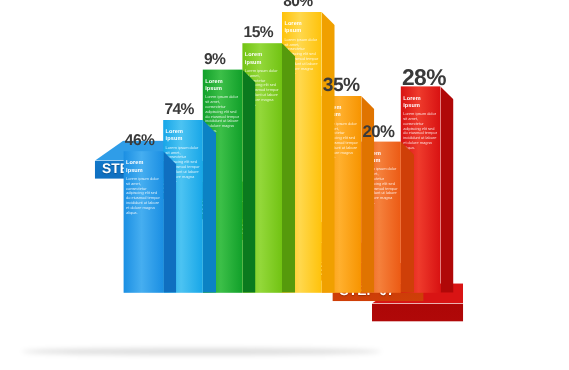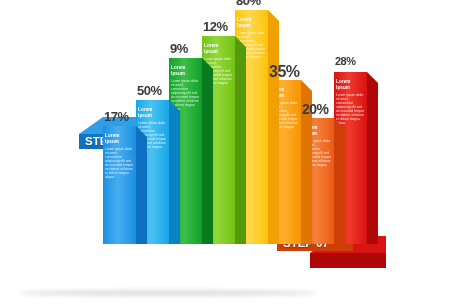--- a/index.html
+++ b/index.html
@@ -38,48 +38,48 @@
     </div>
   <div id="columns">
       <div class="col" style="left: 103px; top: 126px; width: 33px; height: 118px; z-index: 20;">
         <div class="colside" style="left: 33px; width: 11px; background: rgb(15, 111, 192); clip-path: polygon(0px 0px, 100% 11px, 100% 100%, 0px calc(100% + 0px));"></div>
         <div class="colface" style="background: linear-gradient(90deg, rgb(27, 143, 227) 0%, rgb(70, 174, 240) 45%, rgb(27, 143, 227) 100%);"></div>
         <div class="tbox" style="top: 7px;">
           <div class="th">Lorem Ipsum</div>
           <div class="tb">Lorem ipsum dolor sit amet, consectetur adipiscing elit sed do eiusmod tempor incididunt ut labore et dolore magna aliqua.</div>
         </div>
       </div>
-      <div class="pct" style="left: 104px; top: 109px; width: 44px; font-size: 13px; text-align: left; z-index: 40;">17%</div>
+      <div class="pct" style="left: 104px; top: 109px; width: 44px; font-size: 13px; text-align: left; z-index: 40;">46%</div>
       <div class="col" style="left: 136px; top: 100px; width: 33px; height: 144px; z-index: 19;">
         <div class="colside" style="left: 33px; width: 11px; background: rgb(11, 130, 196); clip-path: polygon(0px 0px, 100% 11px, 100% 100%, 0px calc(100% + 0px));"></div>
         <div class="colface" style="background: linear-gradient(90deg, rgb(23, 166, 232) 0%, rgb(76, 195, 242) 45%, rgb(23, 166, 232) 100%);"></div>
         <div class="tbox" style="top: 7px;">
           <div class="th">Lorem Ipsum</div>
           <div class="tb">Lorem ipsum dolor sit amet, consectetur adipiscing elit sed do eiusmod tempor incididunt ut labore et dolore magna aliqua.</div>
         </div>
       </div>
-      <div class="pct" style="left: 137px; top: 83px; width: 44px; font-size: 13px; text-align: left; z-index: 40;">50%</div>
+      <div class="pct" style="left: 137px; top: 83px; width: 44px; font-size: 13px; text-align: left; z-index: 40;">74%</div>
       <div class="col" style="left: 169px; top: 58px; width: 33px; height: 186px; z-index: 18;">
         <div class="colside" style="left: 33px; width: 11px; background: rgb(10, 122, 30); clip-path: polygon(0px 0px, 100% 11px, 100% 100%, 0px calc(100% + 0px));"></div>
         <div class="colface" style="background: linear-gradient(90deg, rgb(17, 160, 42) 0%, rgb(60, 191, 72) 45%, rgb(17, 160, 42) 100%);"></div>
         <div class="tbox" style="top: 7px;">
           <div class="th">Lorem Ipsum</div>
           <div class="tb">Lorem ipsum dolor sit amet, consectetur adipiscing elit sed do eiusmod tempor incididunt ut labore et dolore magna aliqua.</div>
         </div>
       </div>
       <div class="pct" style="left: 170px; top: 41px; width: 44px; font-size: 13px; text-align: left; z-index: 40;">9%</div>
       <div class="col" style="left: 202px; top: 36px; width: 33px; height: 208px; z-index: 17;">
         <div class="colside" style="left: 33px; width: 11px; background: rgb(86, 154, 12); clip-path: polygon(0px 0px, 100% 11px, 100% 100%, 0px calc(100% + 0px));"></div>
         <div class="colface" style="background: linear-gradient(90deg, rgb(114, 195, 19) 0%, rgb(147, 216, 58) 45%, rgb(114, 195, 19) 100%);"></div>
         <div class="tbox" style="top: 7px;">
           <div class="th">Lorem Ipsum</div>
           <div class="tb">Lorem ipsum dolor sit amet, consectetur adipiscing elit sed do eiusmod tempor incididunt ut labore et dolore magna aliqua.</div>
         </div>
       </div>
-      <div class="pct" style="left: 203px; top: 19px; width: 44px; font-size: 13px; text-align: left; z-index: 40;">12%</div>
+      <div class="pct" style="left: 203px; top: 19px; width: 44px; font-size: 13px; text-align: left; z-index: 40;">15%</div>
       <div class="col" style="left: 235px; top: 10px; width: 33px; height: 234px; z-index: 16;">
         <div class="colside" style="left: 33px; width: 11px; background: rgb(240, 160, 0); clip-path: polygon(0px 0px, 100% 11px, 100% 100%, 0px calc(100% + 0px));"></div>
         <div class="colface" style="background: linear-gradient(90deg, rgb(255, 194, 10) 0%, rgb(255, 216, 77) 45%, rgb(255, 194, 10) 100%);"></div>
         <div class="tbox" style="top: 7px;">
           <div class="th">Lorem Ipsum</div>
           <div class="tb">Lorem ipsum dolor sit amet, consectetur adipiscing elit sed do eiusmod tempor incididunt ut labore et dolore magna aliqua.</div>
         </div>
       </div>
       <div class="pct" style="left: 236px; top: -7px; width: 44px; font-size: 13px; text-align: left; z-index: 40;">80%</div>
       <div class="col" style="left: 268px; top: 80px; width: 33px; height: 164px; z-index: 15;">
@@ -101,21 +101,21 @@
       </div>
       <div class="pct" style="left: 302px; top: 101px; width: 44px; font-size: 14px; text-align: left; z-index: 40;">20%</div>
       <div class="col" style="left: 334px; top: 72px; width: 33px; height: 172px; z-index: 13;">
         <div class="colside" style="left: 33px; width: 11px; background: rgb(176, 8, 8); clip-path: polygon(0px 0px, 100% 11px, 100% 100%, 0px calc(100% + 0px));"></div>
         <div class="colface" style="background: linear-gradient(90deg, rgb(216, 18, 18) 0%, rgb(239, 59, 44) 45%, rgb(216, 18, 18) 100%);"></div>
         <div class="tbox" style="top: 7px;">
           <div class="th">Lorem Ipsum</div>
           <div class="tb">Lorem ipsum dolor sit amet, consectetur adipiscing elit sed do eiusmod tempor incididunt ut labore et dolore magna aliqua.</div>
         </div>
       </div>
-      <div class="pct" style="left: 335px; top: 55px; width: 44px; font-size: 11px; text-align: left; z-index: 40;">28%</div>
+      <div class="pct" style="left: 335px; top: 55px; width: 44px; font-size: 19px; text-align: left; z-index: 40;">28%</div>
     </div>
   <div id="ribbon">
       <div class="step" style="left: 79px; top: 117px; width: 76px; height: 26px; z-index: 10;">
         <div class="steptop" style="height: 17px; background: rgb(47, 157, 232); clip-path: polygon(24px 0px, 100% 0px, 100% 100%, 0px 100%);"></div>
         <div class="stepfront" style="top: 17px; height: 15px; background: linear-gradient(rgb(17, 119, 201) 0%, rgb(15, 111, 192) 100%); clip-path: polygon(0px 0px, 100% 0px, 100% 100%, 0px 100%);"></div>
         <div class="steplabel" style="left: 6px; top: 18px; font-size: 11.5px; line-height: 13px;">STEP 01</div>
       </div>
       <div class="step" style="left: 112px; top: 134px; width: 76px; height: 26px; z-index: 9;">
         <div class="steptop" style="height: 17px; background: rgb(43, 180, 236); clip-path: polygon(24px 0px, 100% 0px, 100% 100%, 0px 100%);"></div>
         <div class="stepfront" style="top: 17px; height: 15px; background: linear-gradient(rgb(14, 140, 205) 0%, rgb(11, 130, 196) 100%); clip-path: polygon(0px 0px, 100% 0px, 100% 100%, 0px 100%);"></div>

